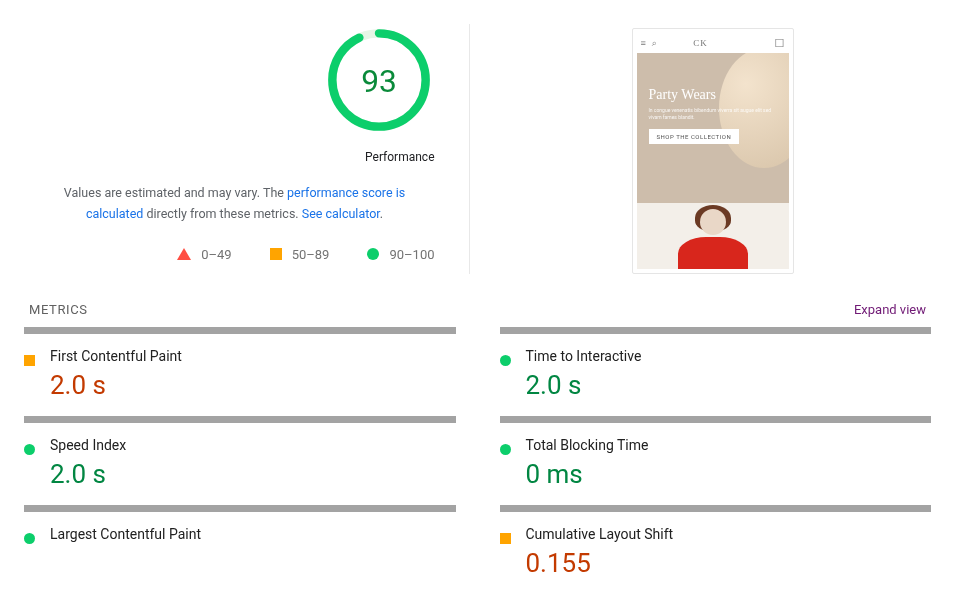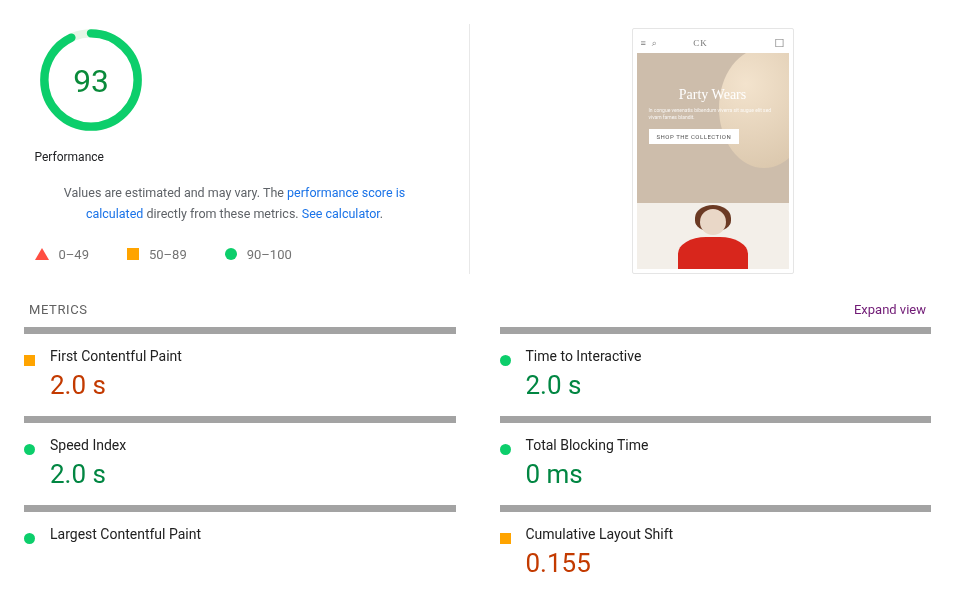--- a/index.html
+++ b/index.html
@@ -1,38 +1,38 @@
 <!DOCTYPE html>
 <html><head>
   <meta charset="utf-8">
   <style>
     * { box-sizing: border-box; margin: 0; padding: 0; }
     body { font-family: Roboto, Arial, sans-serif; background: #fff; color: #212121; width: 955px; height: 601px; overflow: hidden; }
     .top { display: flex; padding: 24px 0 20px; }
     .gauge-panel { width: 470px; display: flex; flex-direction: column; align-items: center; border-right: 1px solid #e8e8e8; margin-right: 0; }
-    .gauge-panel-inner { display: flex; flex-direction: column; align-items: flex-start; }
+    .gauge-panel-inner { display: flex; flex-direction: column; align-items: flex-end; }
     .gauge-svg { width: 112px; height: 112px; }
     .gauge-track   { fill: none; stroke: #e6f6e6; stroke-width: 9; }
     .gauge-arc     { fill: none; stroke: #0cce6b; stroke-width: 9; stroke-linecap: round; }
     .gauge-value   { font-size: 34px; fill: #0a8a3a; font-weight: 400; text-anchor: middle; dominant-baseline: middle; }
     .gauge-title   { font-size: 12px; color: #202124; margin-top: 14px; }
     .disclaimer    { font-size: 12.5px; color: #5f6368; text-align: center; margin-top: 18px; line-height: 1.7; max-width: 400px; }
     .disclaimer a  { color: #1a73e8; text-decoration: none; }
     .legend        { display: flex; gap: 38px; margin-top: 22px; font-size: 13px; color: #737373; align-items: center; }
     .lg-item       { display: flex; align-items: center; gap: 10px; }
     .tri-red       { width: 0; height: 0; border-left: 7px solid transparent; border-right: 7px solid transparent; border-bottom: 12px solid #ff4e42; }
     .sq-orange     { width: 12px; height: 12px; background: #ffa400; }
     .circ-green    { width: 12px; height: 12px; border-radius: 50%; background: #0cce6b; }
     .thumb-panel   { flex: 1; display: flex; justify-content: center; align-items: flex-start; padding-top: 4px; }
     .thumb-frame   { width: 162px; border: 1px solid #e5e5e5; border-radius: 2px; padding: 4px; background: #fff; }
     .thumb-header  { height: 20px; display: flex; align-items: center; gap: 6px; padding: 0 4px; font-size: 9px; color: #777; }
     .bag-icon      { margin-left: auto; font-size: 11px; }
     .thumb-hero    { height: 150px; background: #cdbdab; position: relative; overflow: hidden; }
     .hero-text     { position: absolute; top: 34px; left: 12px; right: 12px; color: #fff; }
-    .hero-title    { font-size: 14px; font-family: Georgia, serif; text-align: center; }
+    .hero-title    { font-size: 14px; font-family: Georgia, serif; }
     .hero-sub      { font-size: 5px; opacity: .85; margin-top: 4px; line-height: 1.4; }
     .hero-btn      { display: inline-block; background: #fff; color: #555; font-size: 6px; letter-spacing: .5px; padding: 4px 8px; margin-top: 8px; }
     .hero-shoulder { position: absolute; right: -20px; top: -5px; width: 90px; height: 120px; background: radial-gradient(circle at 30% 30%, #f3e3cd, #d7c3a8); border-radius: 50% 40% 50% 50%; }
     .thumb-lower   { height: 66px; background: #f3efe9; position: relative; overflow: hidden; }
     .model-head    { position: absolute; left: 50%; top: 6px; transform: translateX(-50%); width: 26px; height: 26px; border-radius: 50%; background: #e9d7c7; }
     .model-hair    { position: absolute; left: 50%; top: 2px; transform: translateX(-50%); width: 36px; height: 26px; border-radius: 50% 50% 40% 40%; background: #6b3a24; }
     .model-body    { position: absolute; left: 50%; bottom: -10px; transform: translateX(-50%); width: 70px; height: 42px; background: #d8261c; border-radius: 40% 40% 0 0; }
     .metrics-head  { display: flex; align-items: flex-end; padding: 8px 29px 10px; }
     .metrics-title { font-size: 13px; letter-spacing: .6px; color: #616161; }
     .expand        { margin-left: auto; font-size: 13px; color: #701a75; cursor: pointer; }

